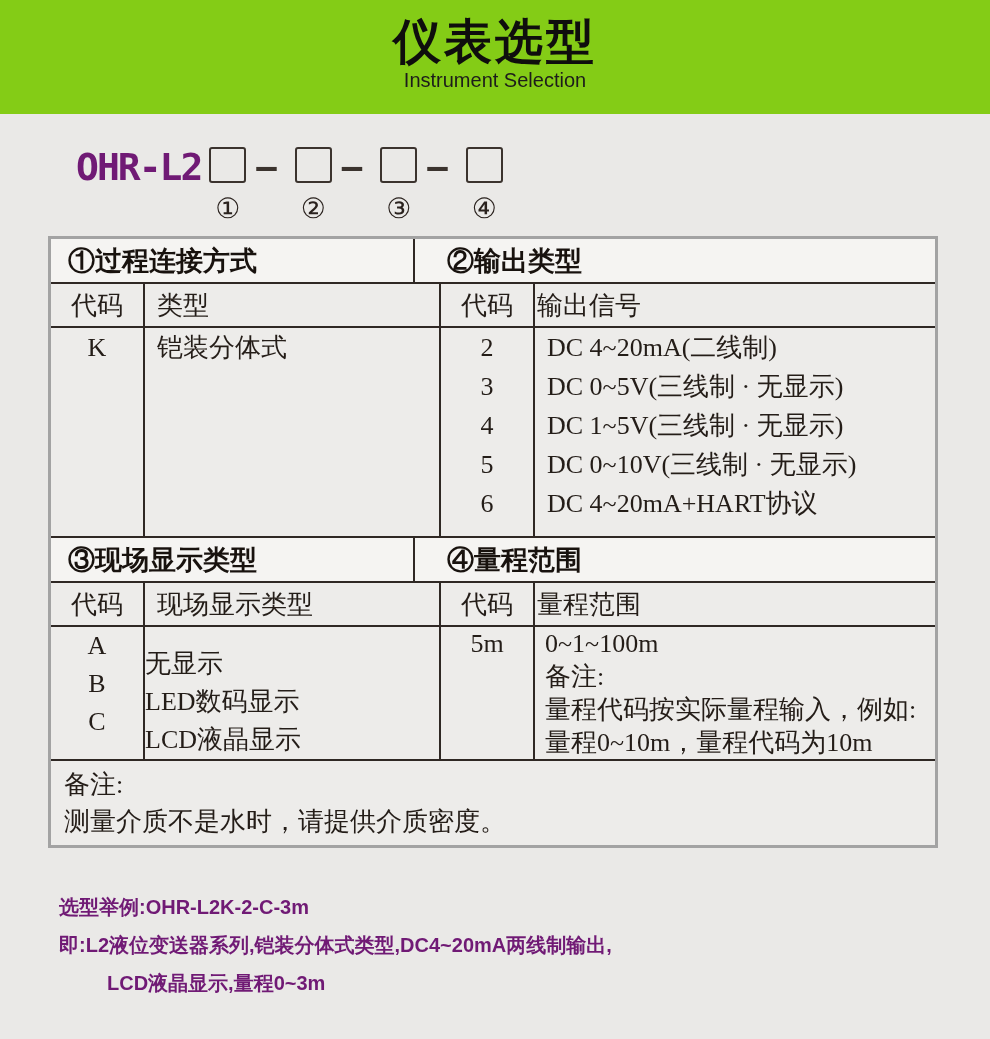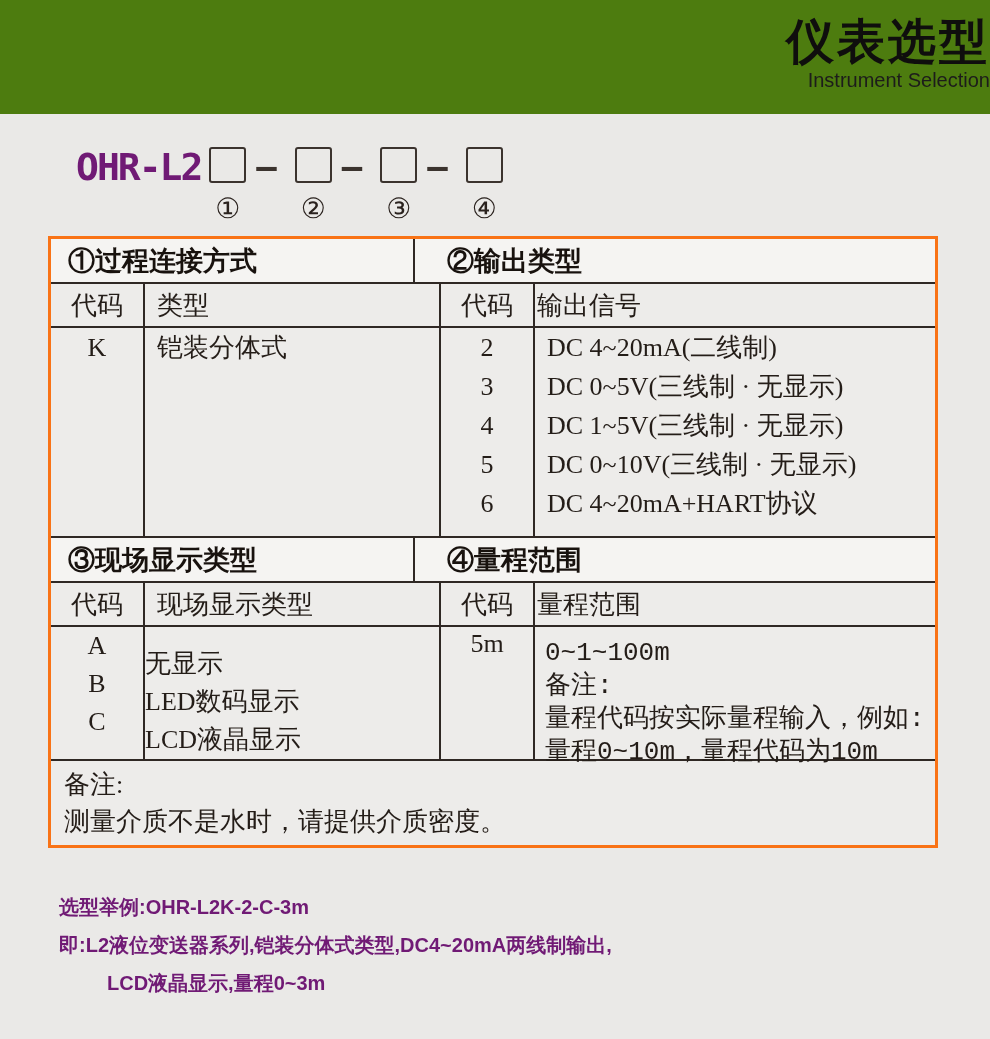--- a/index.html
+++ b/index.html
@@ -6,21 +6,21 @@
   html,body { background:#cfcfcf; }
   .page {
     position:relative; width:990px; height:1039px;
     background:#eae9e7; overflow:hidden;
     font-family:"Liberation Sans", sans-serif;
   }
 
   
   .band {
     position:absolute; left:0; top:0; width:990px; height:114px;
-    background:#4d7c0f; text-align:right;
+    background:#84cc16; text-align:center;
   }
   .band .title {
     padding-top:16px;
     font-size:48px; font-weight:700; letter-spacing:3px;
     color:#0f0e0d; line-height:52px;
     font-family:"Liberation Sans", sans-serif;
   }
   .band .subtitle {
     font-size:20px; font-weight:400; color:#1d1c1b; line-height:24px;
     font-family:"Liberation Sans", sans-serif;
@@ -47,21 +47,21 @@
   }
   .model .dash {
     height:38px; display:flex; align-items:center; margin:0 10px;
     font-family:"DejaVu Sans Mono", monospace; font-weight:700; font-size:34px;
     color:#3b332e;
   }
 
   
   .seltable {
     position:absolute; left:48px; top:236px; width:890px;
-    border:3px solid #f97316; background:#edecea;
+    border:3px solid #a3a3a3; background:#edecea;
     color:#241d18;
     font-family:"Liberation Serif", "DejaVu Serif", serif;
   }
   .trow { display:flex; border-bottom:2px solid #2f2824; }
   .trow:last-child { border-bottom:none; }
 
   .sec { height:45px; background:#f5f4f2; align-items:center;
          font-family:"Liberation Sans", sans-serif; font-weight:700; font-size:27px; color:#18120e; }
   .sec .half-l { width:364px; height:100%; border-right:2px solid #2f2824;
                  display:flex; align-items:center; padding-left:17px; }
@@ -80,21 +80,21 @@
   .body1 .c-code .ln { text-align:center; }
   .body1 .c-type { padding-left:12px; }
   .body1 .c-sig  { padding-left:12px; }
   .body1 .c-type, .body1 .c-sig, .body1 .c-code { display:flex; flex-direction:column; justify-content:flex-start; }
 
   .body2 { height:134px; }
   .body2 .c-code, .body2 .c-type, .body2 .c-sig { display:flex; flex-direction:column; justify-content:flex-start; }
   .body2 .ln { display:block; line-height:38px; white-space:nowrap; }
   .body2 .ln-sm { display:block; line-height:33px; white-space:nowrap; }
   .body2 .c-type { padding-left:0;justify-content:flex-end; }
-  .body2 .c-sig  { padding-left:10px; padding-top:10px;font-family:Liberation Mono, monospace; }
+  .body2 .c-sig  { padding-left:10px; padding-top:0; }
   .body2 .c-code .ln, .body2 .c-code .ln-sm { text-align:center; }
 
   .foot { height:84px; flex-direction:column; justify-content:flex-start;
           padding:5px 0 0 13px; font-size:26px; }
   .foot span { display:block; line-height:37px; white-space:nowrap; }
 
   
   .example {
     position:absolute; left:59px; top:888px;
     font-family:"Liberation Sans", sans-serif;

